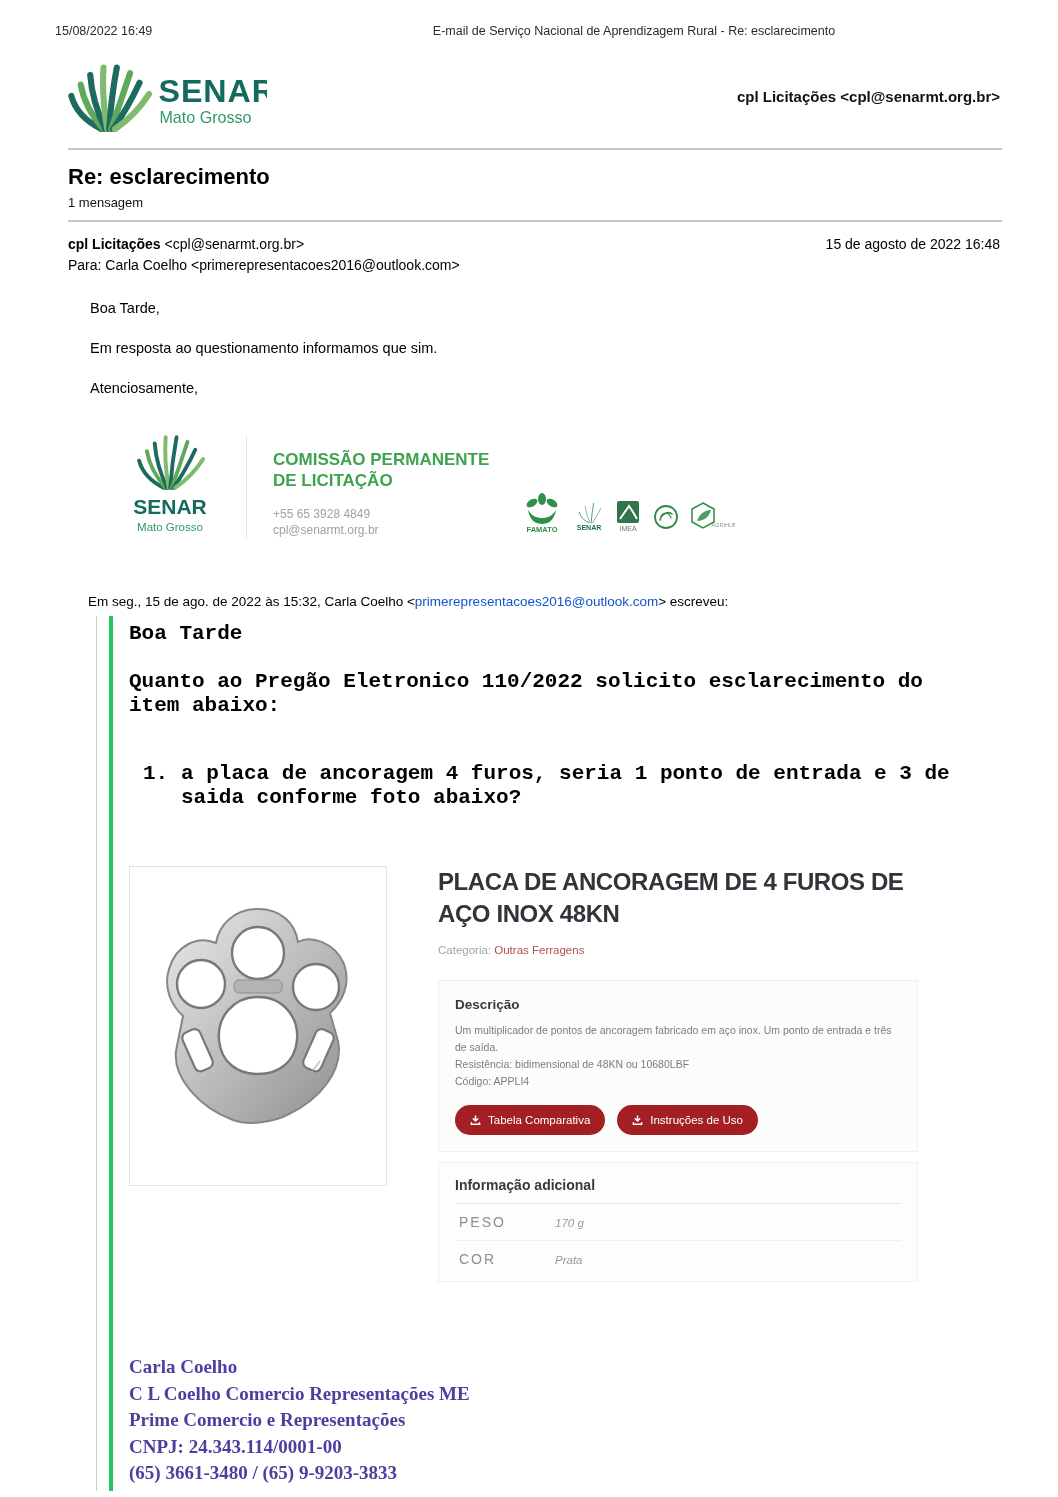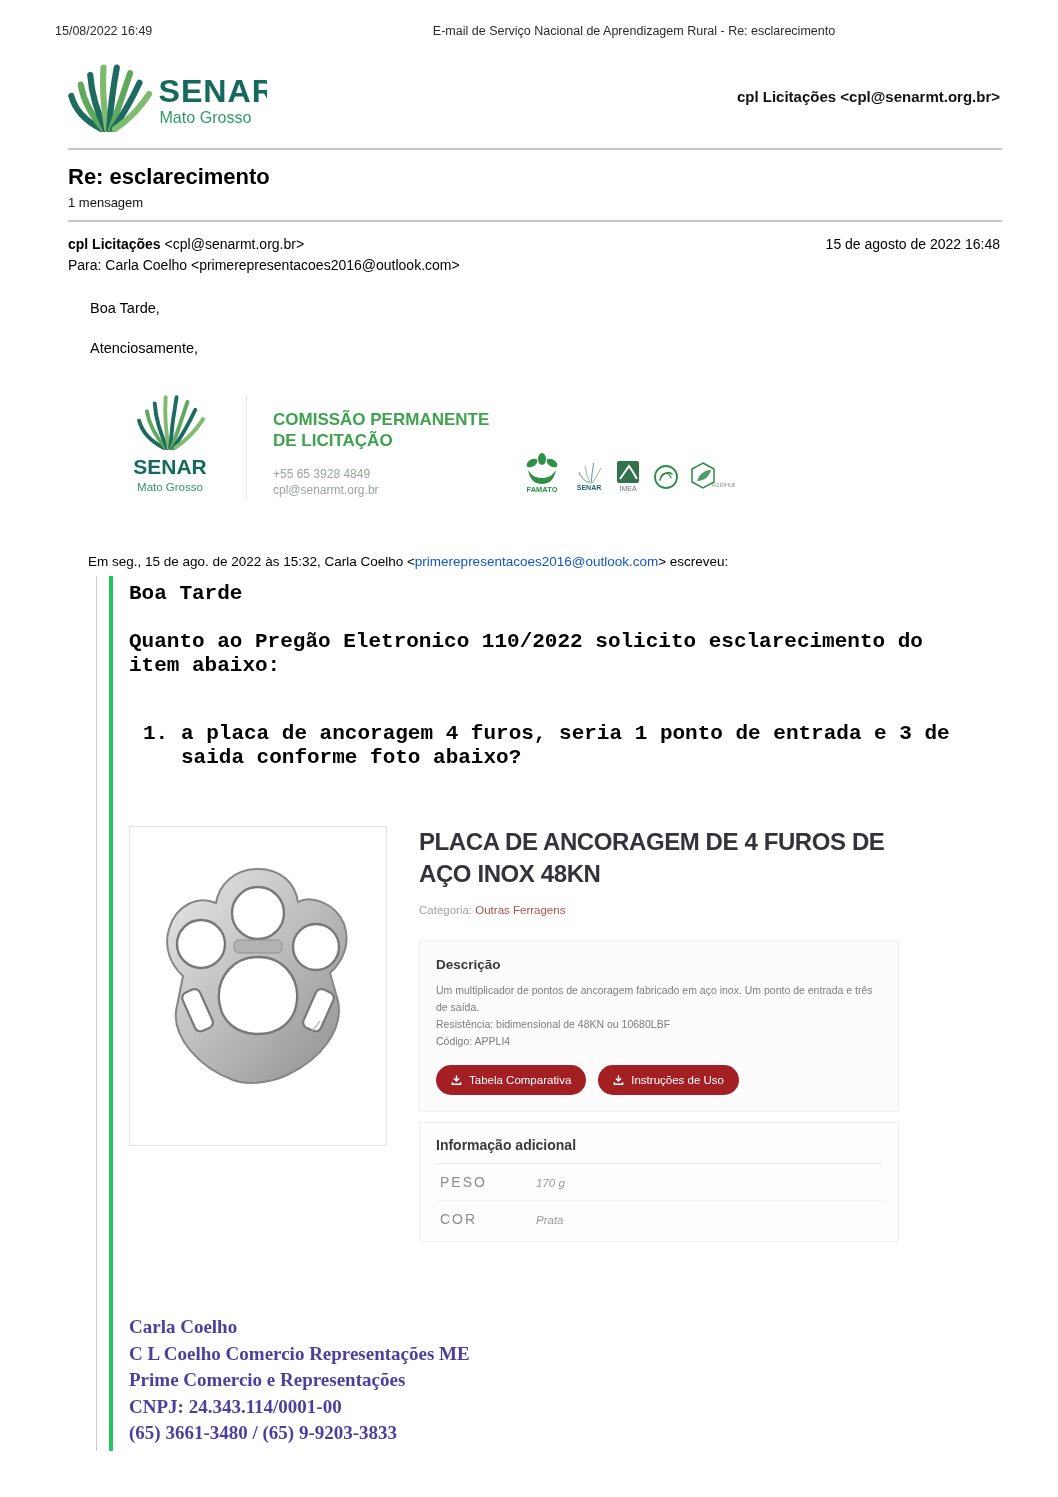--- a/index.html
+++ b/index.html
@@ -49,21 +49,21 @@
   .mono { font-family:"Liberation Mono", monospace; font-weight:bold; font-size:21px; line-height:24px; color:#000; }
   .q-greeting { padding-top:6px; }
   .q-question { margin-top:24px; max-width:800px; }
   .q-list { margin-top:44px; display:flex; margin-left:14px; }
   .q-list .num { width:38px; flex:0 0 38px; }
   .q-list .list-text { max-width:770px; }
 
   
   .product { margin-top:56px; display:flex; }
   .product-image-box { width:258px; height:320px; border:1px solid #e2e2e2; background:#fff; flex:0 0 258px; display:flex; justify-content:center; }
-  .product-info { margin-left:32px; width:480px; }
+  .product-info { margin-left:51px; width:480px; }
   h2.product-title { font-size:24px; line-height:32px; font-weight:bold; letter-spacing:-0.4px; color:#33333b; max-width:570px; }
   .category { margin-top:14px; font-size:11.5px; }
   .cat-label { color:#a3a3a3; }
   .cat-value { color:#b0504c; cursor:pointer; text-decoration:none; }
   .card { border:1px solid #f0f0f0; background:#fcfcfc; width:100%; }
   .desc-card { margin-top:24px; padding:16px; }
   .card-heading { font-size:13.5px; font-weight:bold; color:#3a3a3a; }
   .desc-text { margin-top:10px; font-size:10.5px; line-height:17px; color:#7c7c7c; }
   .btn-row { margin-top:15px; display:flex; gap:12px; }
   .dl-btn { display:inline-flex; align-items:center; gap:7px; background:#a31f24; color:#fff; border:none; border-radius:18px; padding:9px 15px; font-size:11.5px; font-family:"Liberation Sans",sans-serif; cursor:pointer; }
@@ -119,20 +119,21 @@
     <div class="from-line">
       <span class="from-name">cpl Licitações</span>
       <span class="from-email">&lt;cpl@senarmt.org.br&gt;</span>
       <span class="hdr-date">15 de agosto de 2022 16:48</span>
     </div>
     <div class="to-line">Para: Carla Coelho &lt;primerepresentacoes2016@outlook.com&gt;</div>
   </div>
 
   <div class="body-block">
     <p>Boa Tarde,</p>
+    <p>Em resposta ao questionamento informamos que sim.</p>
     <p>Atenciosamente,</p>
   </div>
 
   <div class="sig-banner">
     <svg width="100" height="112" viewBox="0 0 100 112">
       <g fill="none" stroke-linecap="round" stroke-width="5" transform="translate(16,0) scale(0.78)">
         <path d="M36 73 Q10 60 4 38" stroke="#1d6b60"></path>
         <path d="M38 73 Q18 50 14 26" stroke="#5fa85c"></path>
         <path d="M40 73 Q26 44 24 16" stroke="#1d6b60"></path>
         <path d="M42 73 Q36 40 38 8" stroke="#7fbb6e"></path>

